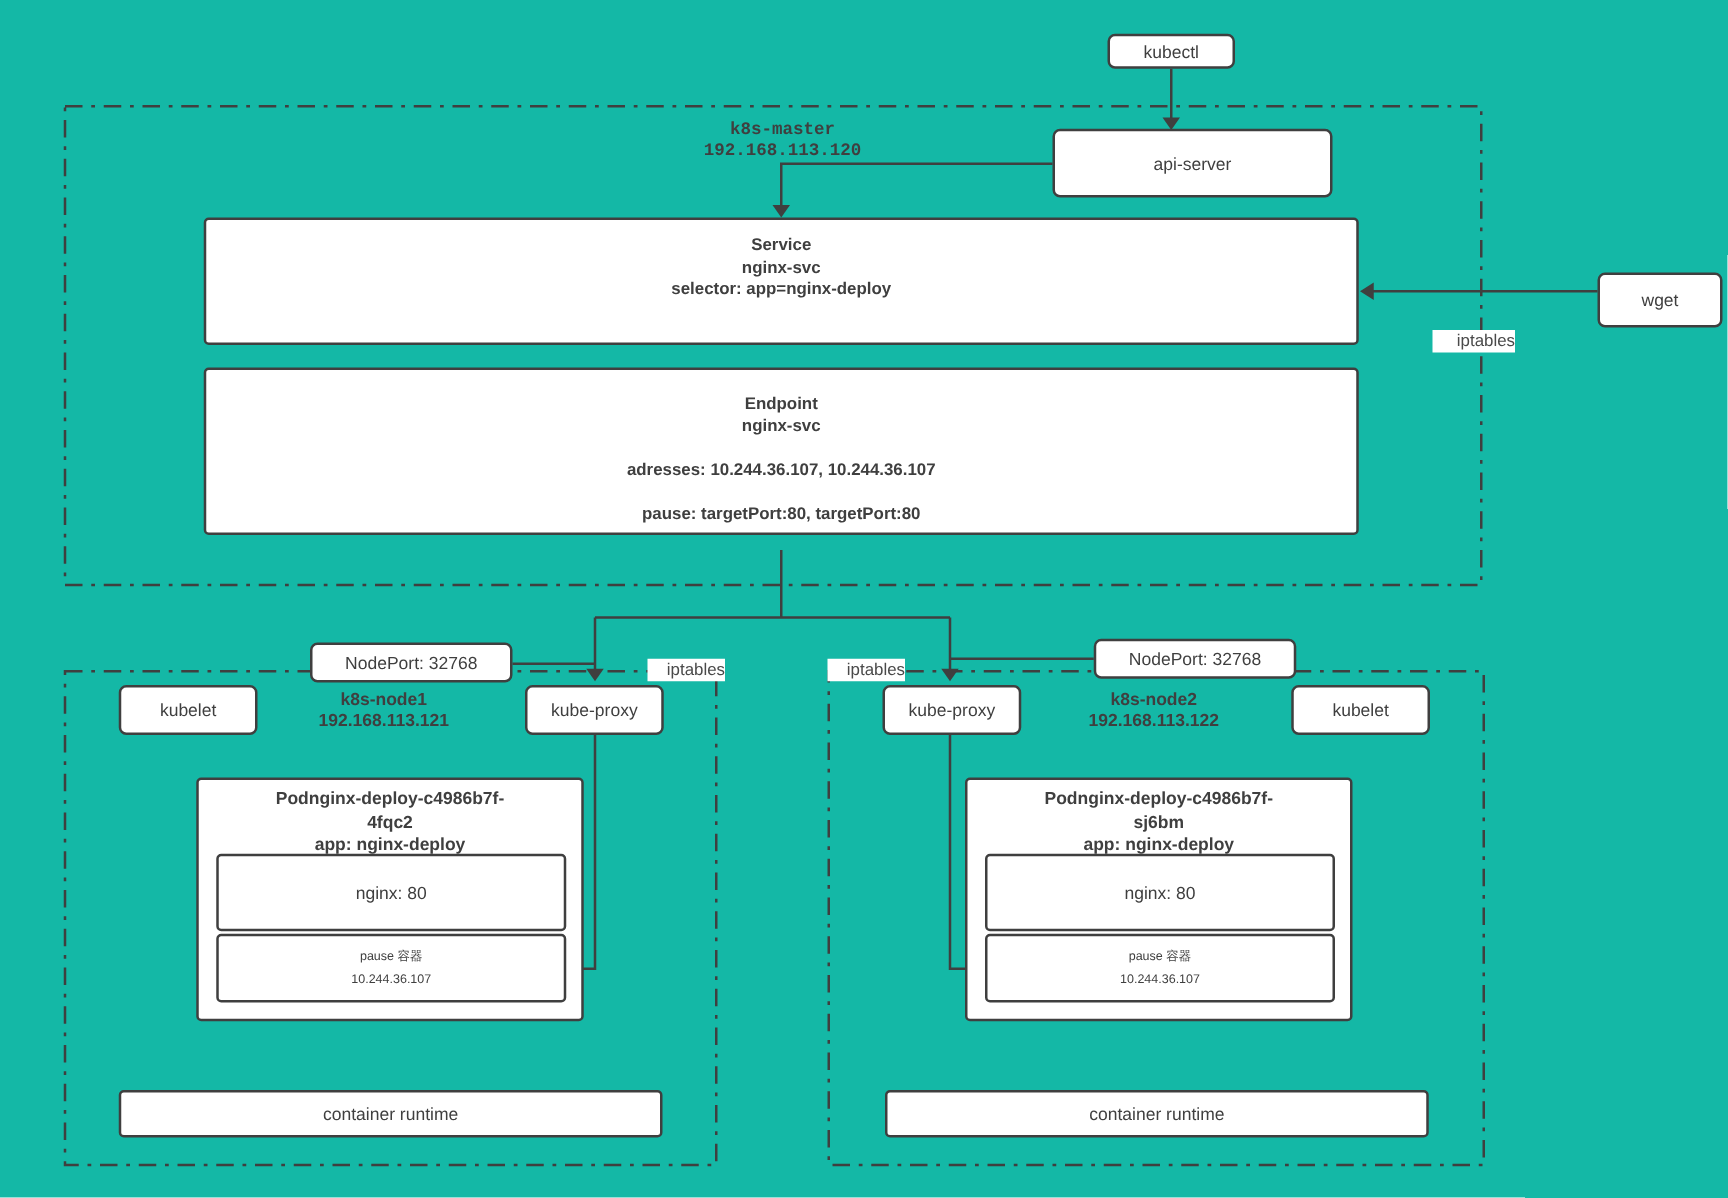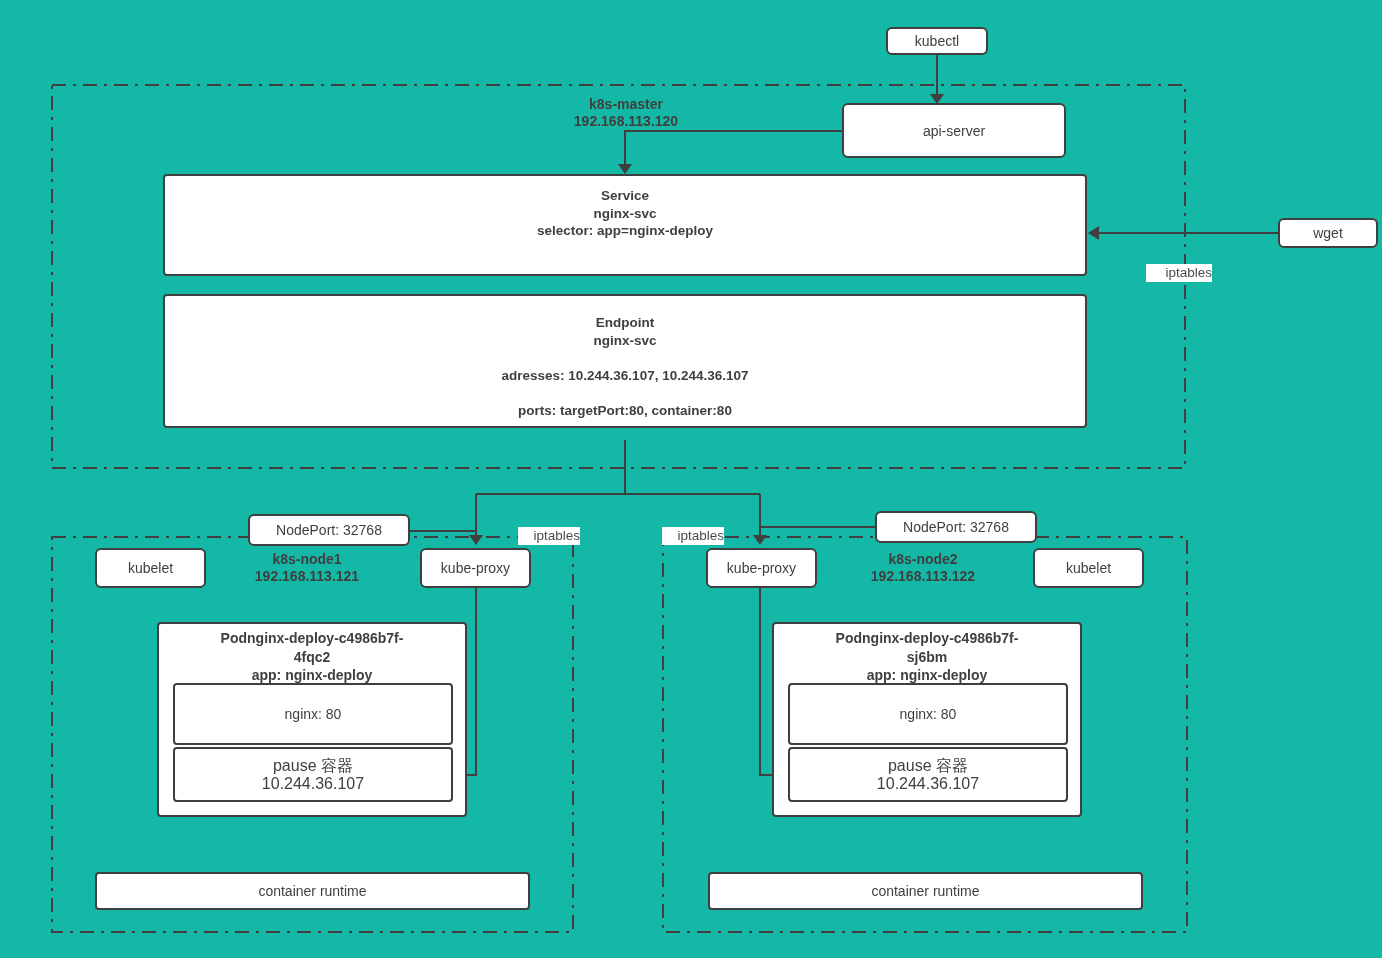--- a/index.html
+++ b/index.html
@@ -19,21 +19,21 @@
     border:2px solid #3f3f3f;border-radius:4px;text-align:center;color:#3f3f3f;
   }
   .lbl{position:absolute;text-align:center;color:#3f3f3f;}
   .svc-line{font-size:13.5px;font-weight:bold;line-height:17.5px;}
   .wire-lbl{
     position:absolute;background:#ffffff;color:#4a4a4a;font-size:13.5px;
     text-align:right;line-height:18px;margin-top:40px;
   }
   .node-title{font-size:14px;font-weight:bold;line-height:17px;}
   .pod-title{font-size:14px;font-weight:bold;line-height:18.5px;margin-top:5px;}
-  .pause-text{font-size:16px;line-height:18px;}
+  .pause-text{font-size:10px;line-height:18px;}
 </style>
 </head>
 <body>
 
 <div id="canvas">
 
   <svg id="wires" viewBox="0 0 1382 958" fill="none" stroke="#3f3f3f" stroke-width="2">
 
     <rect x="52" y="85" width="1133" height="383" stroke-dasharray="14 7 3 7"></rect>
     <rect x="52" y="537" width="521" height="395" stroke-dasharray="14 7 3 7"></rect>
@@ -68,42 +68,42 @@
   </svg>
 
   <div class="box" style="left:886px;top:27px;width:102px;height:28px;">
     <span>kubectl</span>
   </div>
 
   <div class="box" style="left:842px;top:103px;width:224px;height:55px;">
     <span>api-server</span>
   </div>
 
-  <div class="box" style="left:1278px;top:218px;width:100px;height:30px;">
+  <div class="box" style="left:1278px;top:218px;width:100px;height:44px;">
     <span>wget</span>
   </div>
 
   <div class="wire-lbl" style="left:1146px;top:224px;width:66px;">iptables</div>
 
-  <div class="lbl node-title" style="left:536px;top:96px;width:180px;">
+  <div class="lbl node-title" style="left:536px;top:96px;width:180px;font-family:Liberation Mono, monospace;">
     <div>k8s-master</div>
     <div>192.168.113.120</div>
   </div>
 
   <div class="bigbox" style="left:163px;top:174px;width:924px;height:102px;padding-top:11px;">
     <div class="svc-line">Service</div>
     <div class="svc-line">nginx-svc</div>
     <div class="svc-line">selector: app=nginx-deploy</div>
   </div>
 
   <div class="bigbox" style="left:163px;top:294px;width:924px;height:134px;padding-top:18px;">
     <div class="svc-line">Endpoint</div>
     <div class="svc-line">nginx-svc</div>
     <div class="svc-line" style="margin-top:18px;">adresses: 10.244.36.107, 10.244.36.107</div>
-    <div class="svc-line" style="margin-top:17px;">ports: targetPort:80, container:80</div>
+    <div class="svc-line" style="margin-top:17px;">pause: targetPort:80, targetPort:80</div>
   </div>
 
   <div class="wire-lbl" style="left:518px;top:487px;width:62px;">iptables</div>
   <div class="wire-lbl" style="left:662px;top:487px;width:62px;">iptables</div>
 
   <div class="box" style="left:248px;top:514px;width:162px;height:32px;">
     <span>NodePort: 32768</span>
   </div>
   <div class="box" style="left:875px;top:511px;width:162px;height:32px;">
     <span>NodePort: 32768</span>

